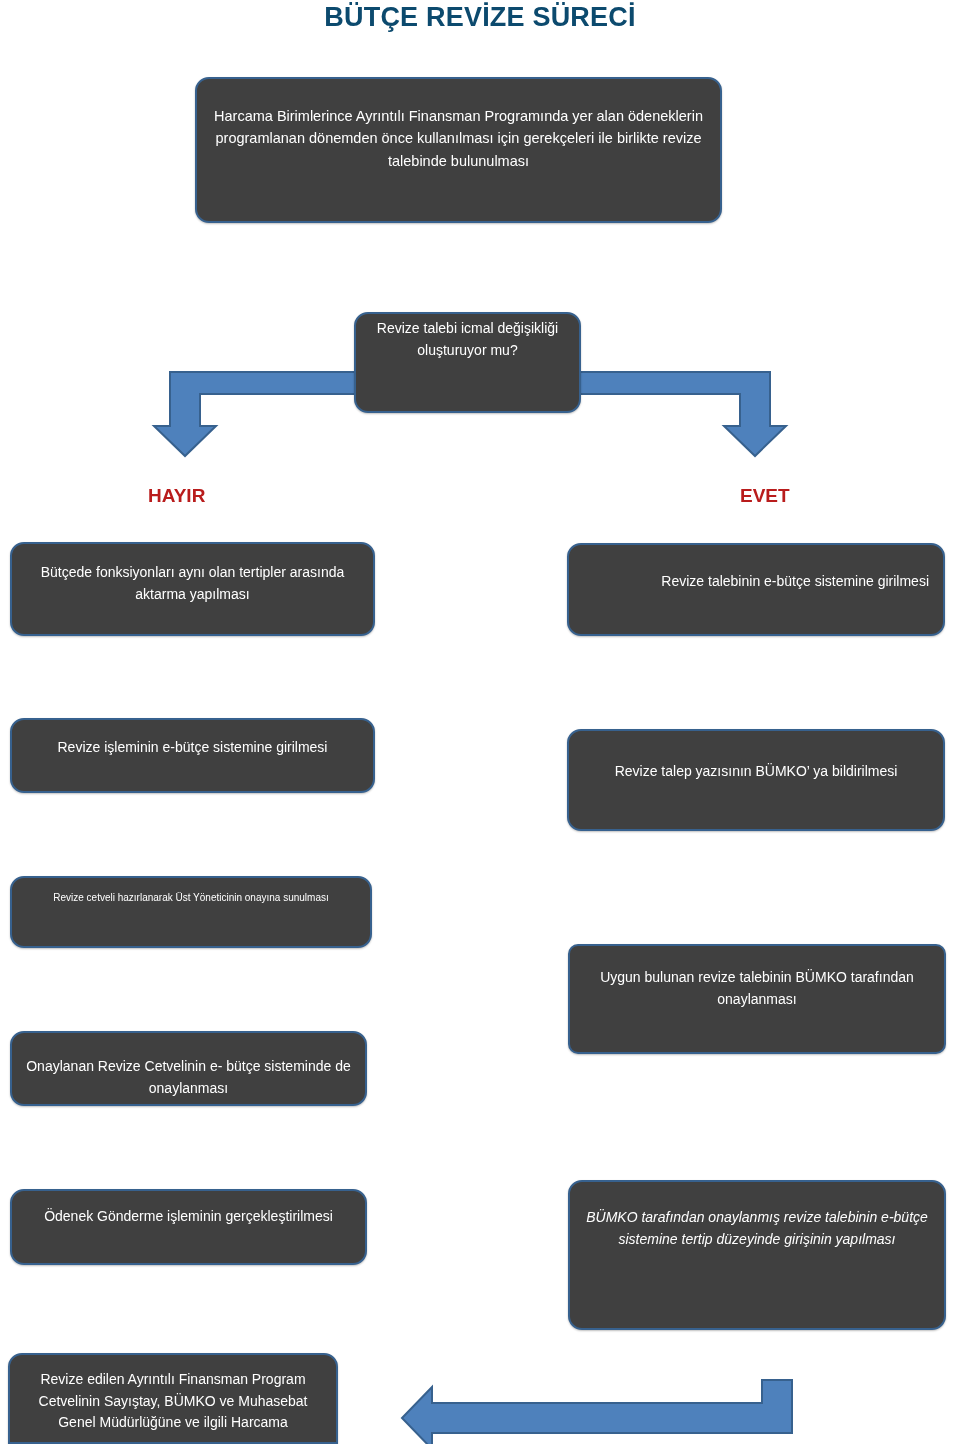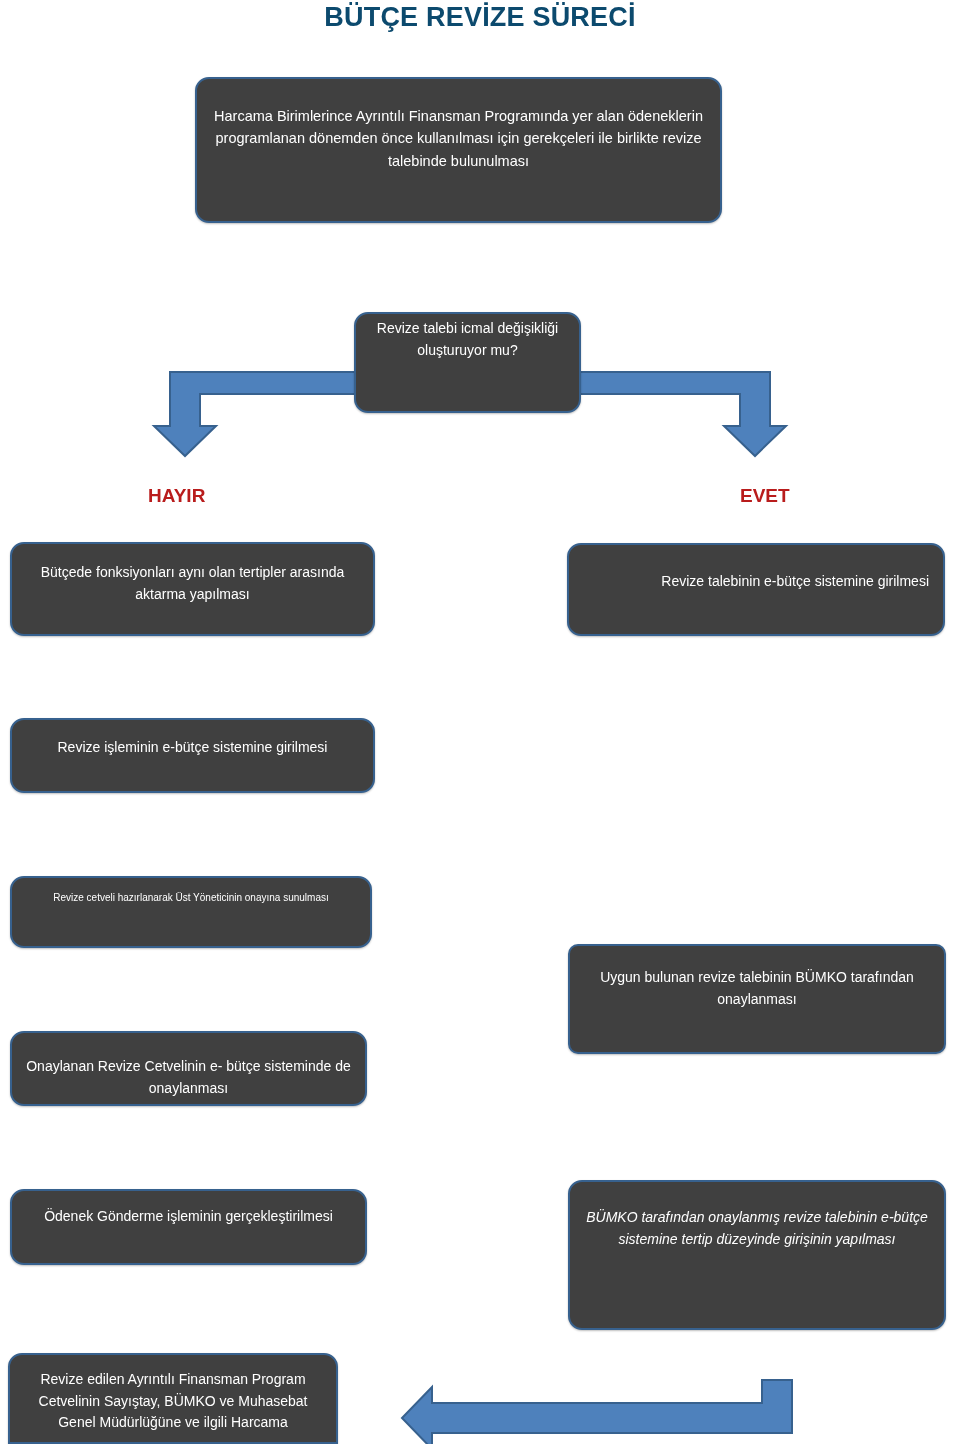--- a/index.html
+++ b/index.html
@@ -109,20 +109,23 @@
   </div>
 
   <div class="node top-align" style="left:8px; top:1353px; width:330px; height:91px; font-size:14px; padding-top:14px; border-bottom-left-radius:0; border-bottom-right-radius:0;">
     <span class="txt">Revize edilen Ayrıntılı Finansman Program Cetvelinin Sayıştay, BÜMKO ve Muhasebat Genel Müdürlüğüne ve ilgili Harcama</span>
   </div>
 
   <div class="node top-align" style="left:567px; top:543px; width:378px; height:93px; font-size:14px; padding-top:26px;text-align:right;">
     <span class="txt">Revize talebinin e-bütçe sistemine girilmesi</span>
   </div>
 
+  <div class="node top-align" style="left:567px; top:729px; width:378px; height:102px; font-size:14px; padding-top:30px;">
+    <span class="txt">Revize talep yazısının BÜMKO’ ya bildirilmesi</span>
+  </div>
 
   <div class="node top-align" style="left:568px; top:944px; width:378px; height:110px; font-size:14px; padding-top:21px;border-radius:10px;">
     <span class="txt">Uygun bulunan revize talebinin BÜMKO tarafından onaylanması</span>
   </div>
 
   <div class="node top-align" style="left:568px; top:1180px; width:378px; height:150px; font-size:14px; padding-top:25px;font-style:italic;">
     <span class="txt">BÜMKO tarafından onaylanmış revize talebinin e-bütçe sistemine tertip düzeyinde girişinin yapılması</span>
   </div>
 
 </div>

